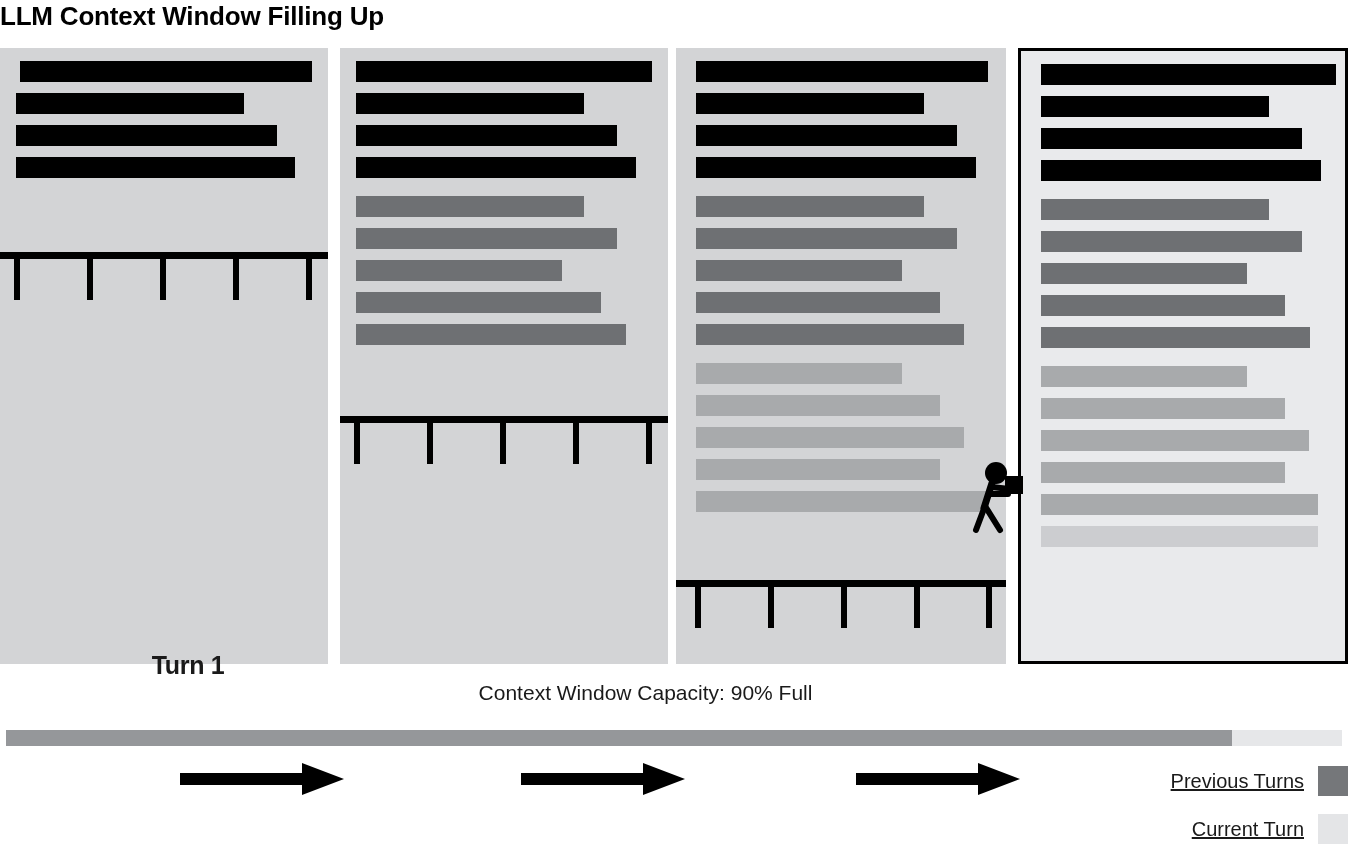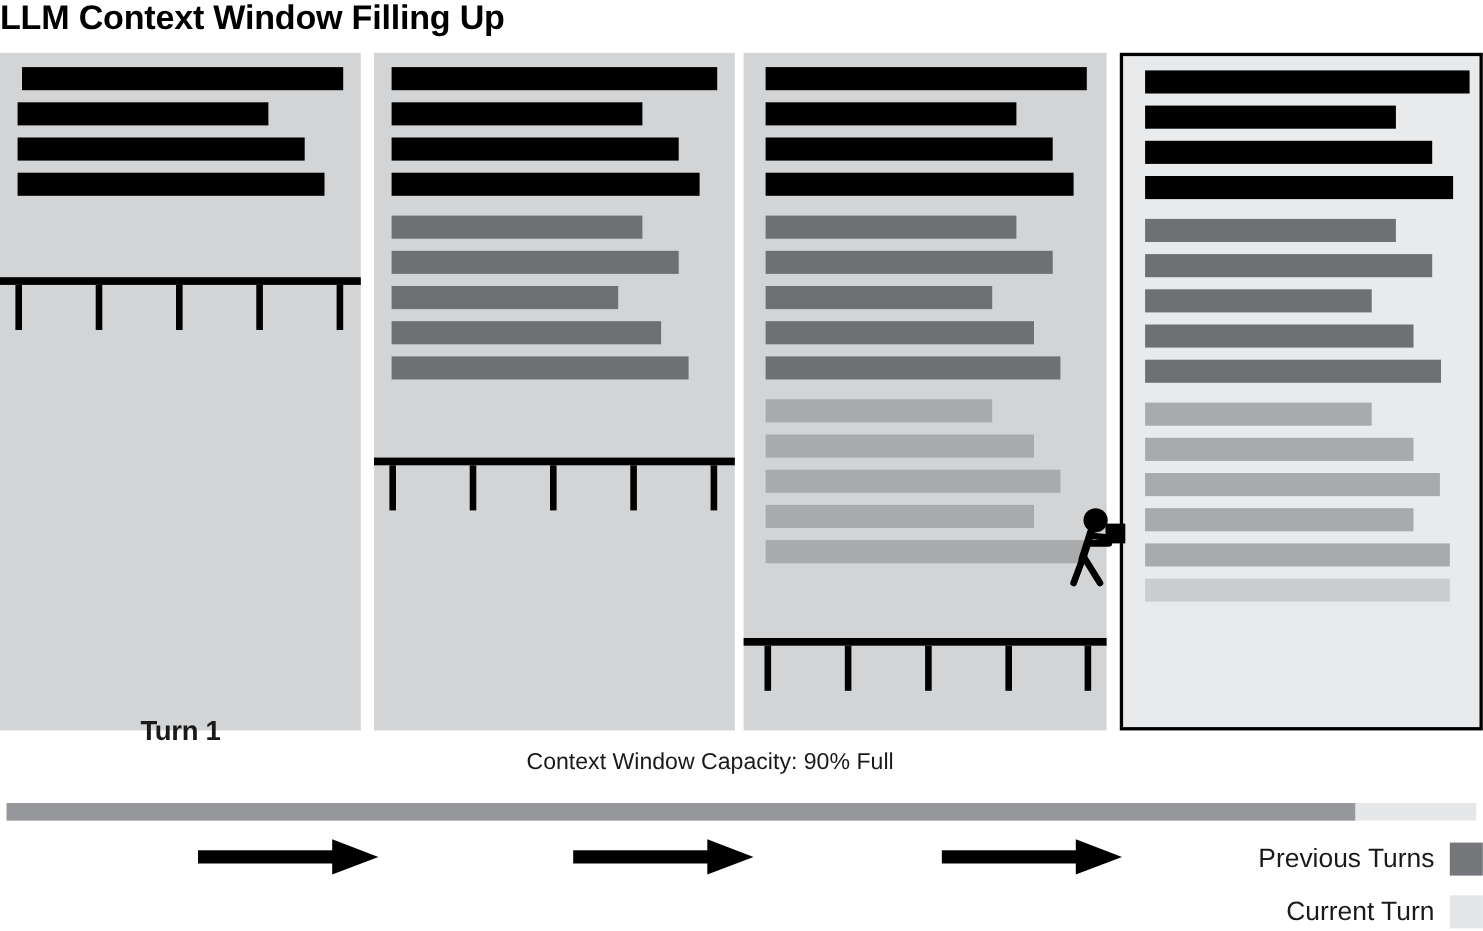--- a/index.html
+++ b/index.html
@@ -12,21 +12,21 @@
     height: 846px;
     position: relative;
     overflow: hidden;
     font-family: "Liberation Sans", sans-serif;
     color: #000000;
   }
   #page-title {
     position: absolute;
     left: 0px;
     top: 0px;
-    font-size: 31px;
+    font-size: 26px;
     font-weight: bold;
     letter-spacing: -0.2px;
     line-height: 32px;
     color: #000000;
     white-space: nowrap;
   }
   
   .turn-col {
     position: absolute;
     top: 48px;
@@ -53,20 +53,21 @@
   .turn-label {
     position: absolute;
     left: 0;
     width: 100%;
     text-align: center;
     font-size: 25px;
     font-weight: bold;
     letter-spacing: -0.3px;
     color: #1a1a1a;
     white-space: nowrap;
+    padding-left: 24px;
   }
   
   .scaffold {
     position: absolute;
   }
   .scaffold-top {
     position: absolute;
     left: 0;
     top: 0;
     height: 7px;
@@ -119,24 +120,25 @@
   }
   
   .legend-row {
     position: absolute;
     height: 30px;
     display: flex;
     align-items: center;
     justify-content: flex-end;
   }
   .legend-label {
-    font-size: 24px;
+    font-size: 20px;
     color: #1a1a1a;
     white-space: nowrap;
     margin-right: 14px;
+    text-decoration: underline;
   }
   .legend-swatch {
     width: 30px;
     height: 30px;
     flex: 0 0 30px;
   }
 </style>
 </head>
 <body>
 

